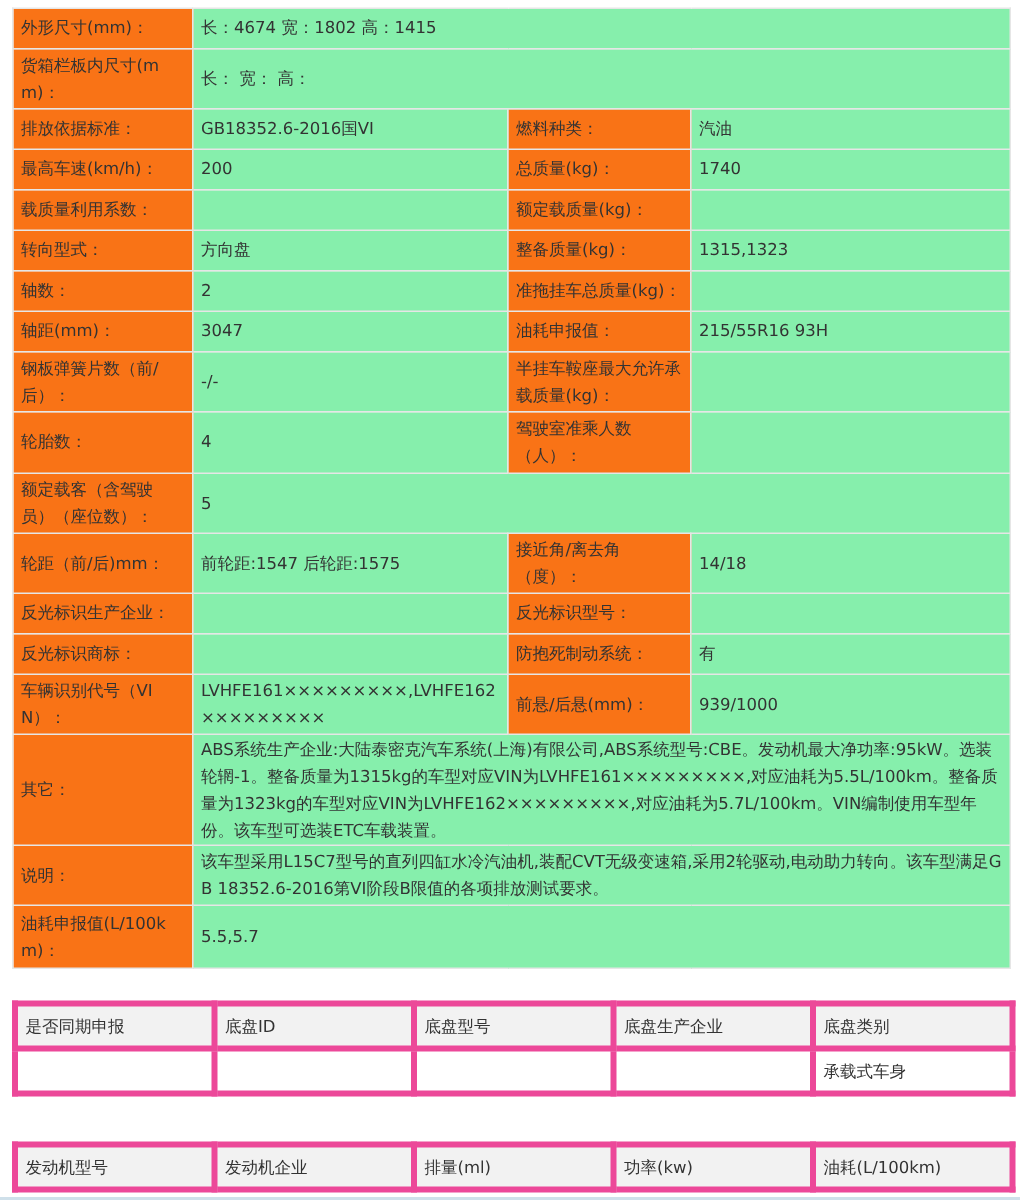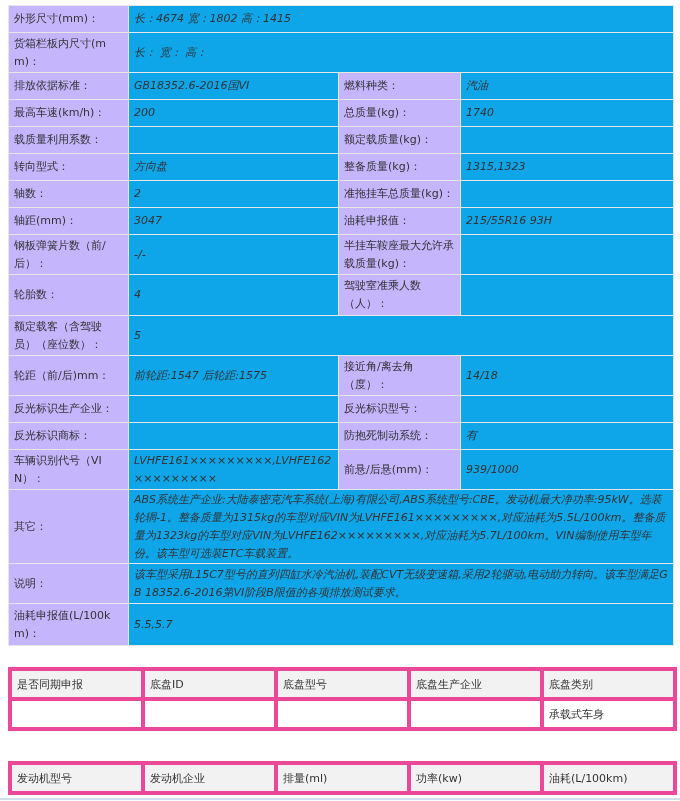--- a/index.html
+++ b/index.html
@@ -1,21 +1,21 @@
 <!DOCTYPE html>
 <html><head>
 <meta charset="utf-8">
 <style>
   html, body { margin: 0; padding: 0; background: #ffffff; }
   body { width: 680px; height: 801px; overflow: hidden; position: relative;
          font-family: "DejaVu Sans", "Liberation Sans", sans-serif; font-size: 11px; color: #333333; }
   .spec { position: absolute; left: 8px; top: 5px; width: 665px; border-collapse: collapse; table-layout: fixed; }
   .spec td { border: 1px solid #e6e6e6; padding: 0 5px; vertical-align: middle; line-height: 18px; word-break: break-all; }
-  .spec td.lbl { background: #c4b5fd; color: #333; margin-left: 12px; }
-  .spec td.val { background: #0ea5e9; font-style: italic; }
+  .spec td.lbl { background: #f97316; color: #333; margin-left: 12px; }
+  .spec td.val { background: #86efac; }
   .grid { position: absolute; left: 8px; width: 665px; border-collapse: collapse; table-layout: fixed; }
   .grid td { border: 4px solid #ec4899; padding: 0 5px; height: 26px; vertical-align: middle; }
   .grid tr.hd td { background: #f2f2f2; }
   .bottom-line { position: absolute; left: 0; top: 798px; width: 680px; height: 2px; background: #cfe0ea; }
 </style>
 </head>
 <body>
 
 <table class="spec">
   <colgroup>

